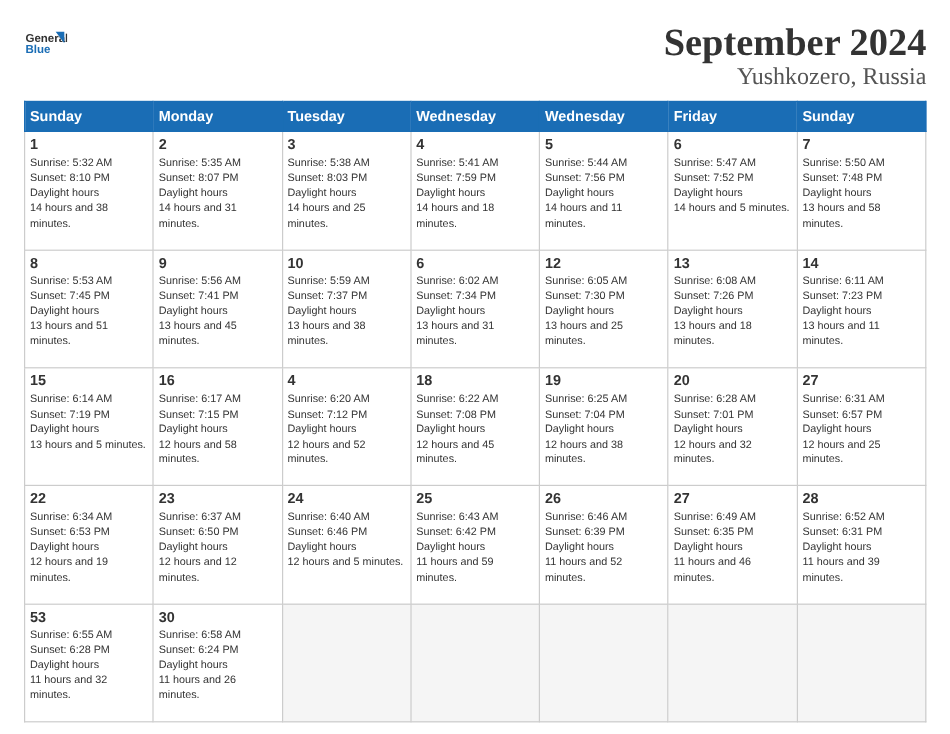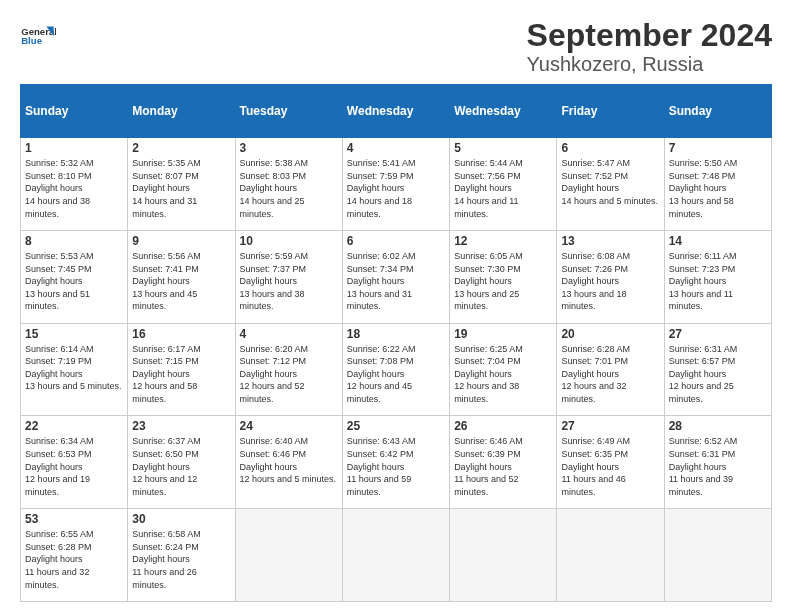--- a/index.html
+++ b/index.html
@@ -26,20 +26,22 @@
     .logo-wrapper {
       display: flex;
       align-items: center;
       gap: 4px;
     }
     .logo-icon {
       width: 36px;
       height: 36px;
     }
     .title-area {
+      text-align: right;
+      font-family: Liberation Serif, serif;
     }
     .month-title {
       font-size: 32px;
       font-weight: bold;
       color: #333;
       line-height: 1.1;
     }
     .subtitle {
       font-size: 20px;
       color: #555;
@@ -49,21 +51,21 @@
       border: 1px solid #ccc;
       border-collapse: collapse;
       width: 100%;
       table-layout: fixed;
     }
     .calendar th {
       background: #1a6db5;
       color: #fff;
       font-size: 12px;
       font-weight: bold;
-      padding: 19px 4px;
+      padding: 5px 4px;
       text-align: left;
       border: 1px solid #1a6db5;
     }
     .calendar td {
       border: 1px solid #ccc;
       vertical-align: top;
       padding: 3px 4px;
       font-size: 9.5px;
       color: #333;
       height: 85px;

